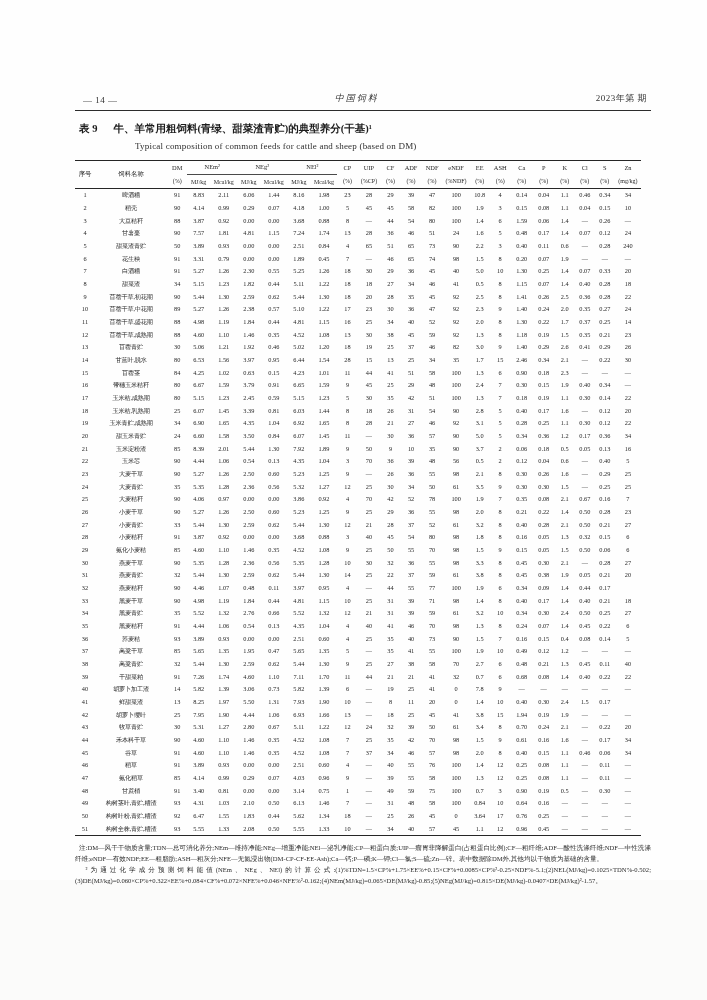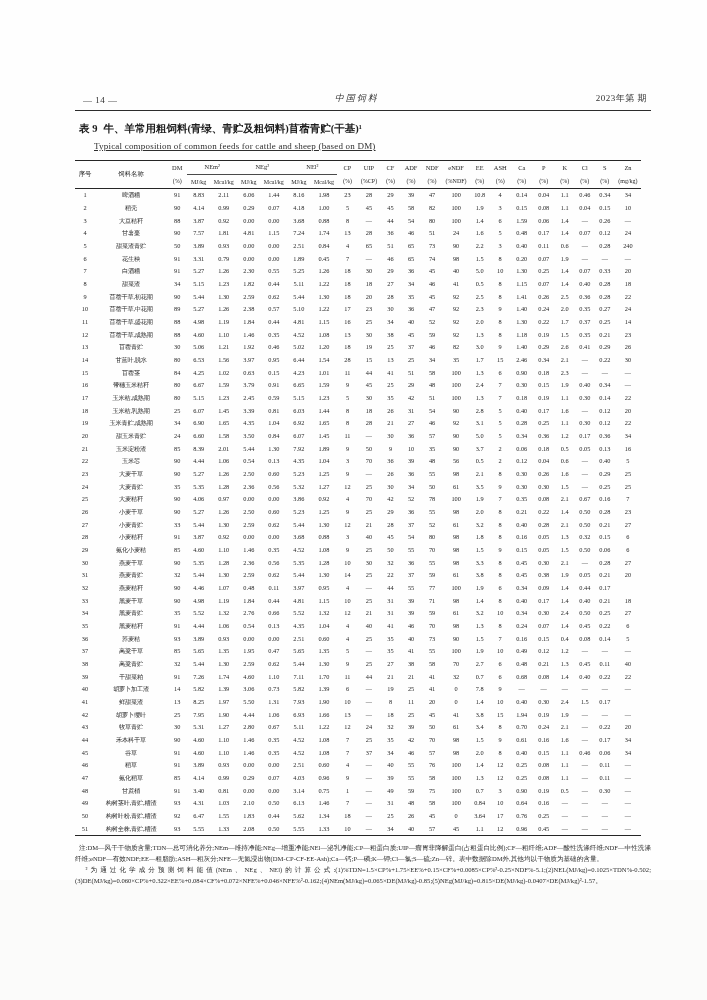--- a/index.html
+++ b/index.html
@@ -14,22 +14,22 @@
   
   .page-head{
     display:flex;justify-content:space-between;align-items:flex-end;
     font-size:9px;letter-spacing:.5px;padding:0 4px 5px 8px;
     border-bottom:1.1px solid #2c2c2c;color:#333;
   }
   .page-head .c{letter-spacing:2px;font-style:italic;}
 
   
   .caption-cn{font-weight:bold;font-size:10.5px;margin:11px 0 5px 4px;color:#1c1c1c;}
-  .caption-cn .tno{margin-right:6px;}
-  .caption-en{font-size:9px;margin:0 0 9px 19px;color:#2e2e2e;letter-spacing:.2px;text-decoration:underline;}
+  .caption-cn .tno{margin-right:16px;}
+  .caption-en{font-size:9px;margin:0 0 9px 60px;color:#2e2e2e;letter-spacing:.2px;}
 
   
   table.feed{
     border-collapse:collapse;table-layout:fixed;width:566px;
     border-top:1.3px solid #262626;border-bottom:1.3px solid #262626;
   }
   table.feed th,table.feed td{
     padding:0;margin:0;text-align:center;vertical-align:middle;
     white-space:nowrap;overflow:hidden;font-weight:normal;
   }
@@ -52,21 +52,21 @@
 <div class="page">
   <div class="content">
 
     <div class="page-head">
       <span>— 14 —</span>
       <span class="c">中国饲料</span>
       <span>2023年第 期</span>
     </div>
 
     <div class="caption-cn">
-      <span class="tno">表 9</span><span>牛、羊常用粗饲料(青绿、青贮及粗饲料)苜蓿青贮(干基)¹</span>
+      <span class="tno">表 9</span><span>牛、羊常用粗饲料(青绿、甜菜渣青贮)的典型养分(干基)¹</span>
     </div>
     <div class="caption-en">Typical composition of common feeds for cattle and sheep (based on DM)</div>
 
     <table class="feed">
       <colgroup>
         <col style="width:20px">
           <col style="width:72px">
           <col style="width:20px">
         <col style="width:23px">
           <col style="width:27px">

